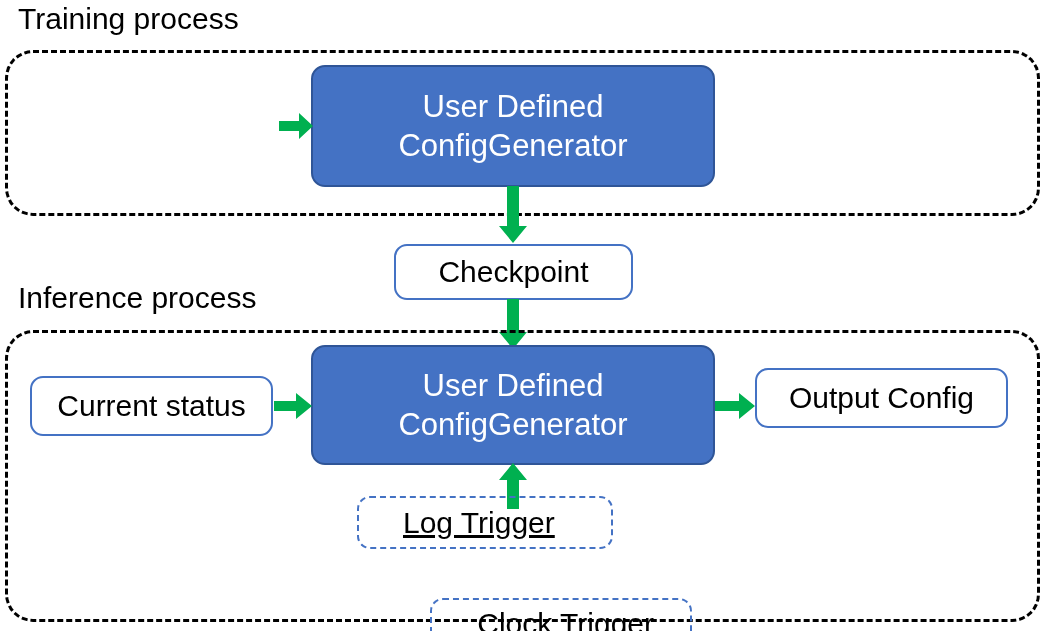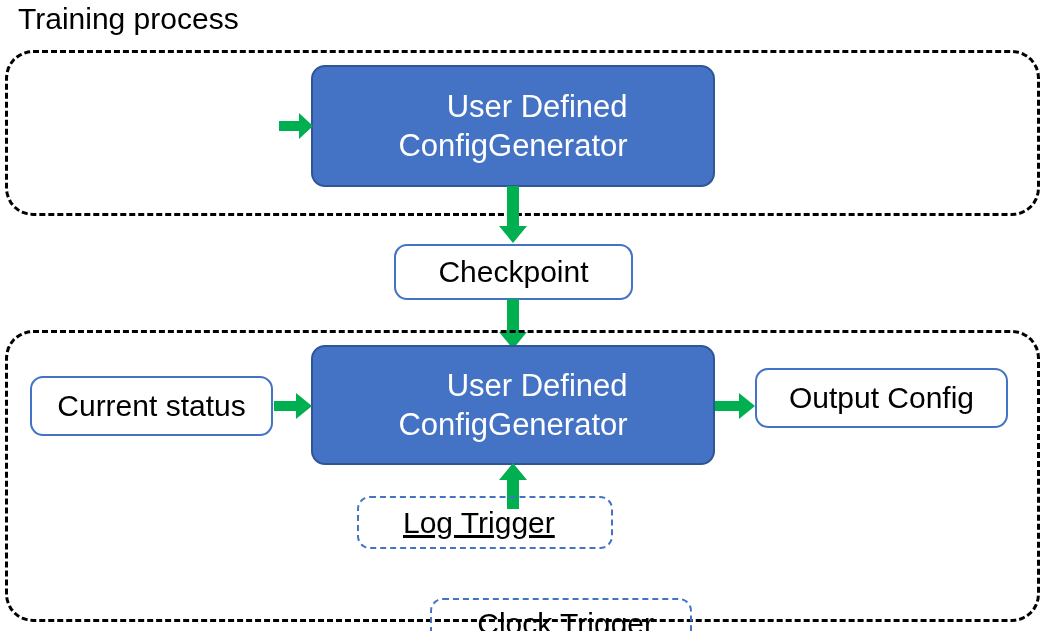--- a/index.html
+++ b/index.html
@@ -51,21 +51,21 @@
     justify-content: center;
     text-align: center;
     font-size: 31px;
     line-height: 39px;
     font-family: "Liberation Sans", sans-serif;
   }
   .process-box .lines {
     padding: 0 8px;
   }
   .process-box .l1,
-  .process-box .l2 { display: block; text-align: right; }
+  .process-box .l2 { display: block; }
 
   
   .data-box {
     position: absolute;
     box-sizing: border-box;
     background: #ffffff;
     border: 2px solid #4472C4;
     border-radius: 13px;
     color: #000000;
     display: flex;
@@ -133,20 +133,21 @@
   </div>
 
   <div class="data-box" style="left:394px; top:244px; width:239px; height:56px;">Checkpoint</div>
 
   <div class="arrow" style="left:497px; top:299px;">
     <svg width="32" height="52" viewBox="0 0 32 52">
       <path d="M10,0 L22,0 L22,33 L30,33 L16,50 L2,33 L10,33 Z" fill="#00B050"></path>
     </svg>
   </div>
 
+  <div class="section-caption" style="left:18px; top:281px;">Inference process</div>
 
   <div class="group-box" style="left:5px; top:330px; width:1035px; height:292px;"></div>
 
   <div class="data-box" style="left:30px; top:376px; width:243px; height:60px;">Current status</div>
 
   <div class="process-box" style="left:311px; top:345px; width:404px; height:120px;">
     <span class="lines">
       <span class="l1">User Defined</span>
       <span class="l2">ConfigGenerator</span>
     </span>

